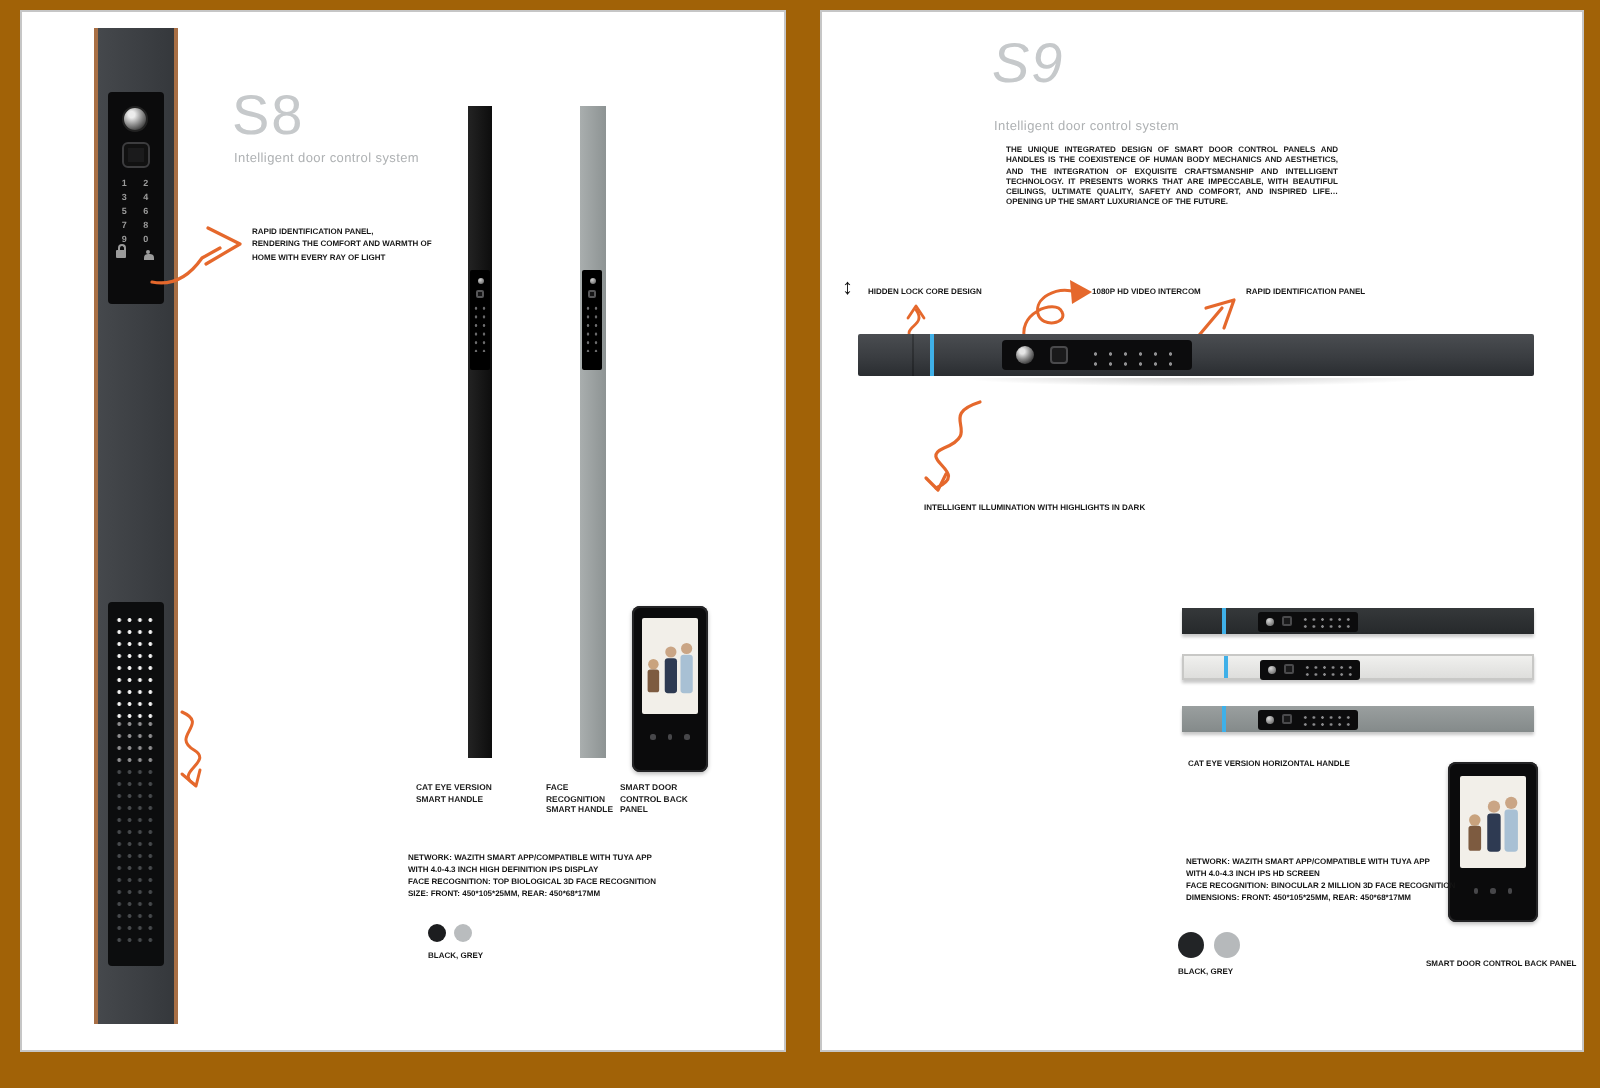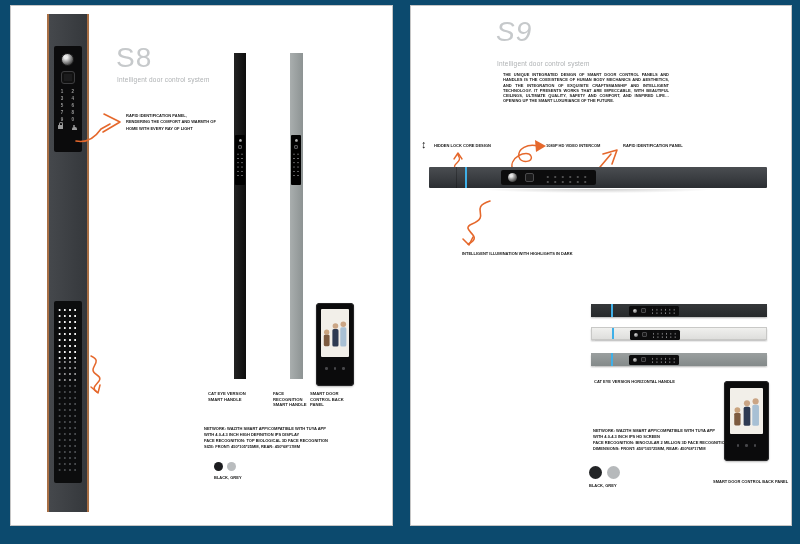--- a/index.html
+++ b/index.html
@@ -1,18 +1,18 @@
 <!DOCTYPE html>
 <html><head>
 <meta charset="utf-8">
 <style>
   * { margin:0; padding:0; box-sizing:border-box; }
   html,body { background:#ffffff; }
   body { font-family:"Liberation Sans", sans-serif; }
-  .canvas { position:relative; width:800px; height:544px; background:#0c4a6e; overflow:hidden; }
+  .canvas { position:relative; width:800px; height:544px; background:#a16207; overflow:hidden; }
   .page { position:absolute; top:5px; width:383px; height:521px; background:#ffffff; border:1px solid #c6c6c6; }
   .page-left { left:10px; }
   .page-right { left:410px; width:382px; }
 
   .abs { position:absolute; }
   .title { position:absolute; font-size:28px; font-weight:300; color:#c6c9cb; letter-spacing:1px; line-height:28px; }
   .subtitle { position:absolute; font-size:6.5px; font-weight:400; color:#aeb1b3; letter-spacing:0.2px; }
   .micro { position:absolute; font-size:4px; font-weight:700; color:#161616; line-height:6.4px; }
   .nowrap { white-space:nowrap; }
   .desc { position:absolute; font-size:4px; font-weight:700; color:#1a1a1a; line-height:5.3px; text-align:justify; }

